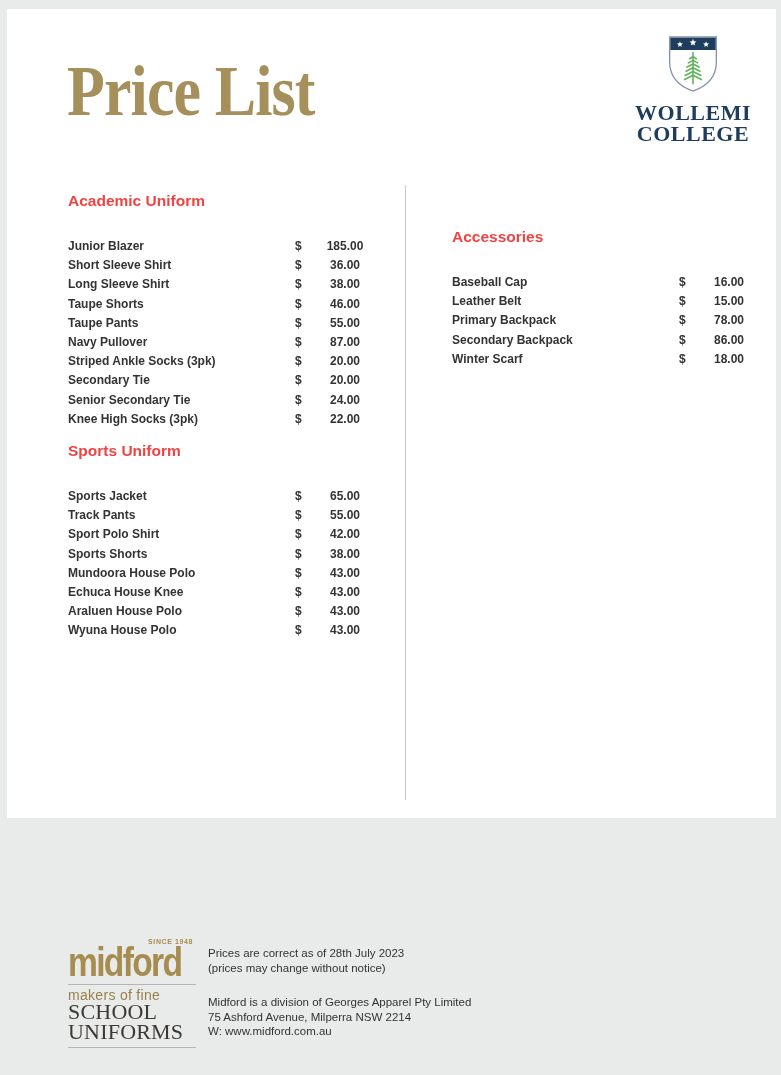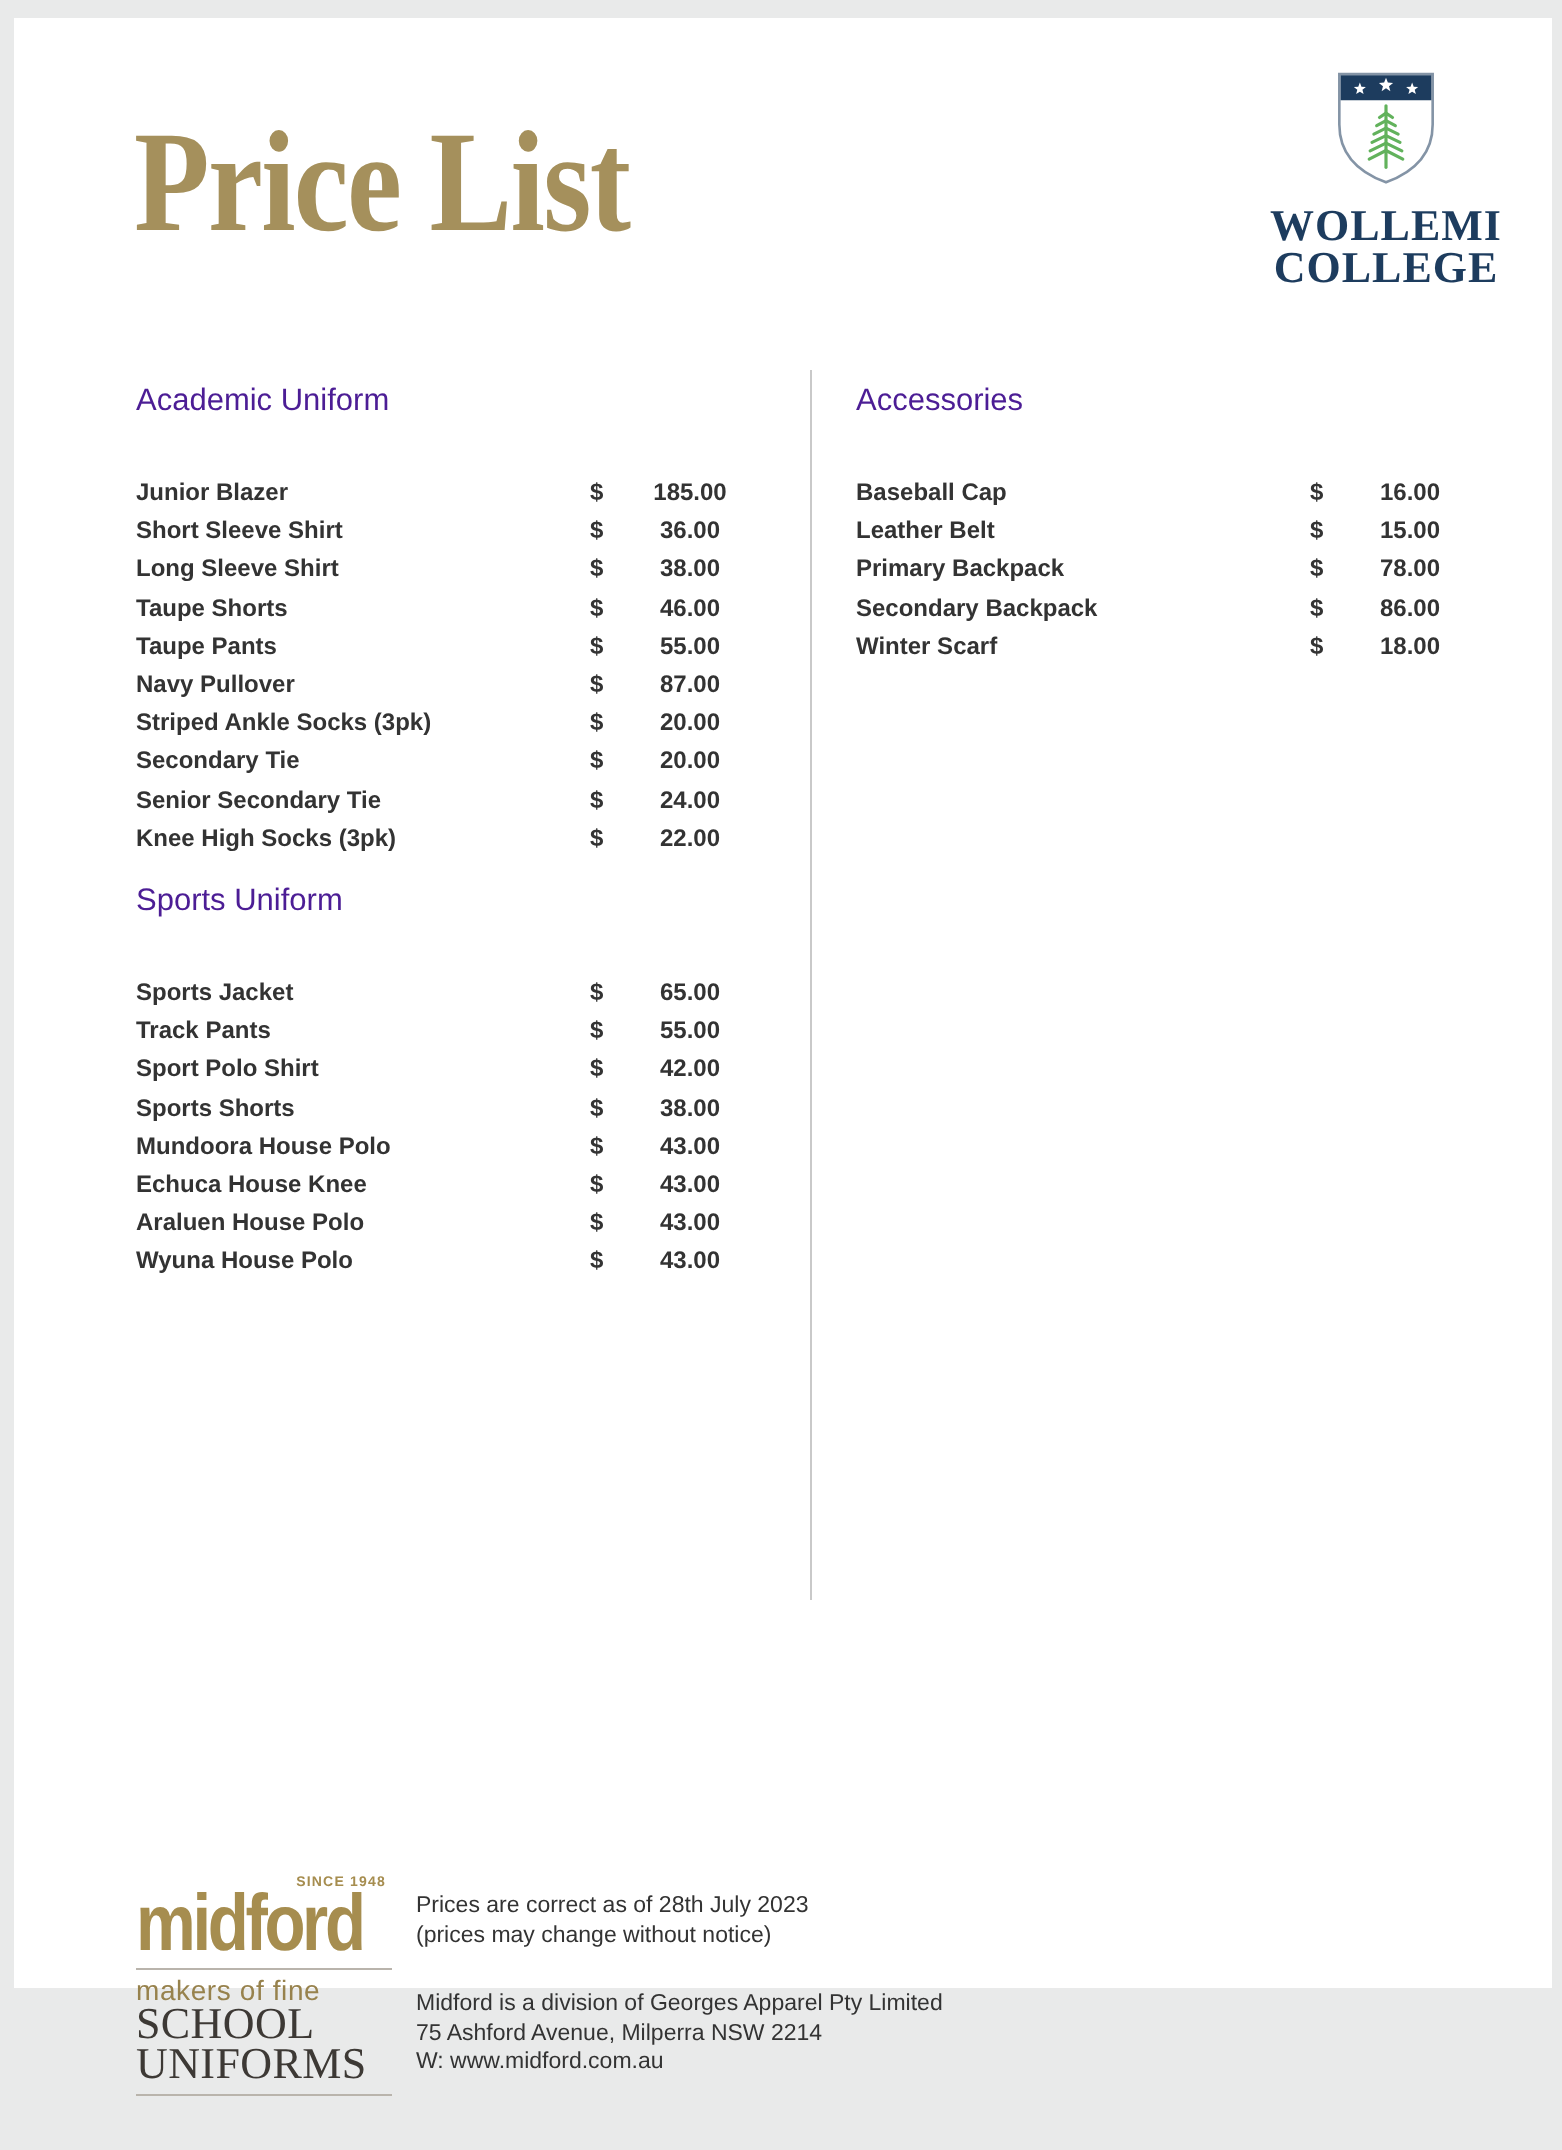--- a/index.html
+++ b/index.html
@@ -6,21 +6,21 @@
   html,body { margin:0; padding:0; }
   body {
     width:781px; height:1075px;
     background:#e9eaea;
     font-family:"Liberation Sans", sans-serif;
     position:relative;
     overflow:hidden;
   }
   .page {
     position:absolute; left:7px; top:9px;
-    width:769px; height:985px;
+    width:769px; height:809px;
     background:#ffffff;
   }
   
   .title {
     position:absolute; left:60px; top:46px;
     font-family:"Liberation Serif", serif;
     font-weight:bold; font-size:72px; line-height:1;
     color:#a5905c; letter-spacing:-1px;
     transform:scaleX(0.86); transform-origin:left top;
     white-space:nowrap;
@@ -29,24 +29,24 @@
   .crest { position:absolute; left:620px; top:25px; width:132px; text-align:center; }
   .crest svg { display:block; margin:0 auto; }
   .college-name {
     font-family:"Liberation Serif", serif; font-weight:bold;
     font-size:22px; line-height:21px; color:#1d3c5e;
     letter-spacing:0.5px; margin-top:6px; white-space:nowrap;
   }
   
   .col { position:absolute; top:183px; width:317px; }
   .col-left  { left:61px; }
-  .col-right { left:421px; }
+  .col-right { left:445px;margin-top:36px; }
   .vdivider { position:absolute; left:398px; top:176px; width:1px; height:615px; background:#c9c9c9; }
   .sec-heading {
-    font-size:15.5px; font-weight:normal; color:#4c1d95;
+    font-size:15.5px; font-weight:bold; color:#ef4444;
     margin:0 0 27px 0; line-height:18px;
   }
   .sec-gap { margin-top:13px; }
   .row { display:flex; line-height:19.2px; font-size:12px; color:#333;font-weight:bold; }
   .nm { flex:1; }
   .cu { width:10px; }
   .pr { width:80px; text-align:center; }
   
   .mlogo { position:absolute; left:61px; top:929px; width:128px; }
   .msince {

